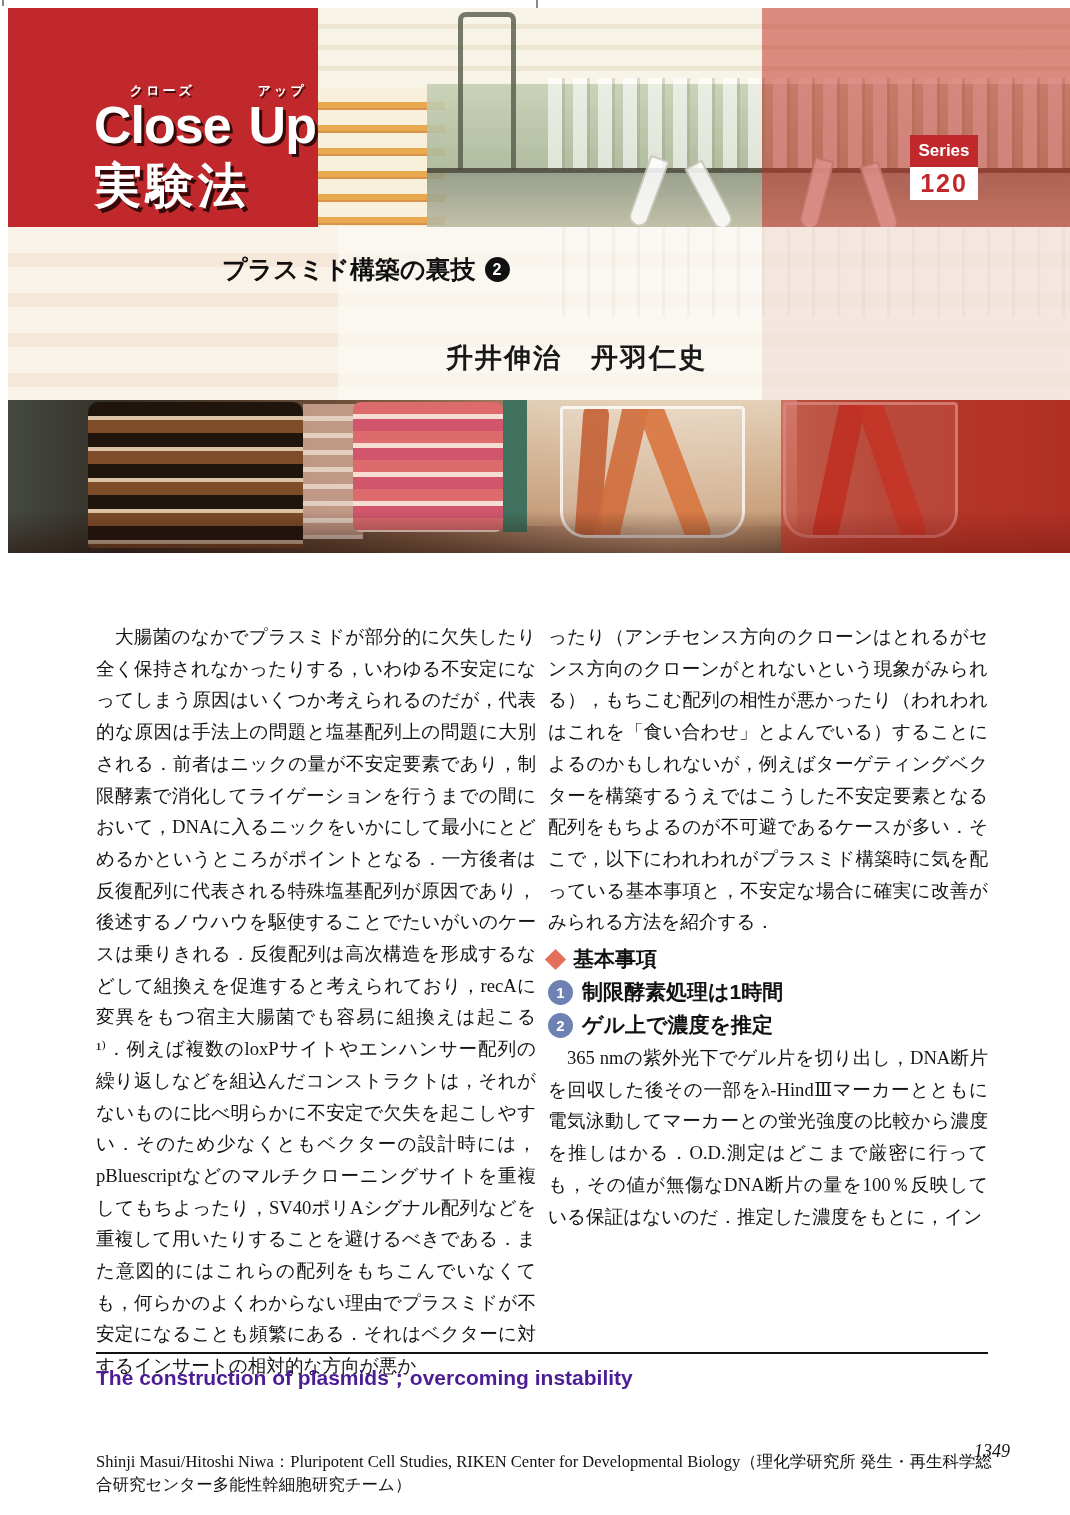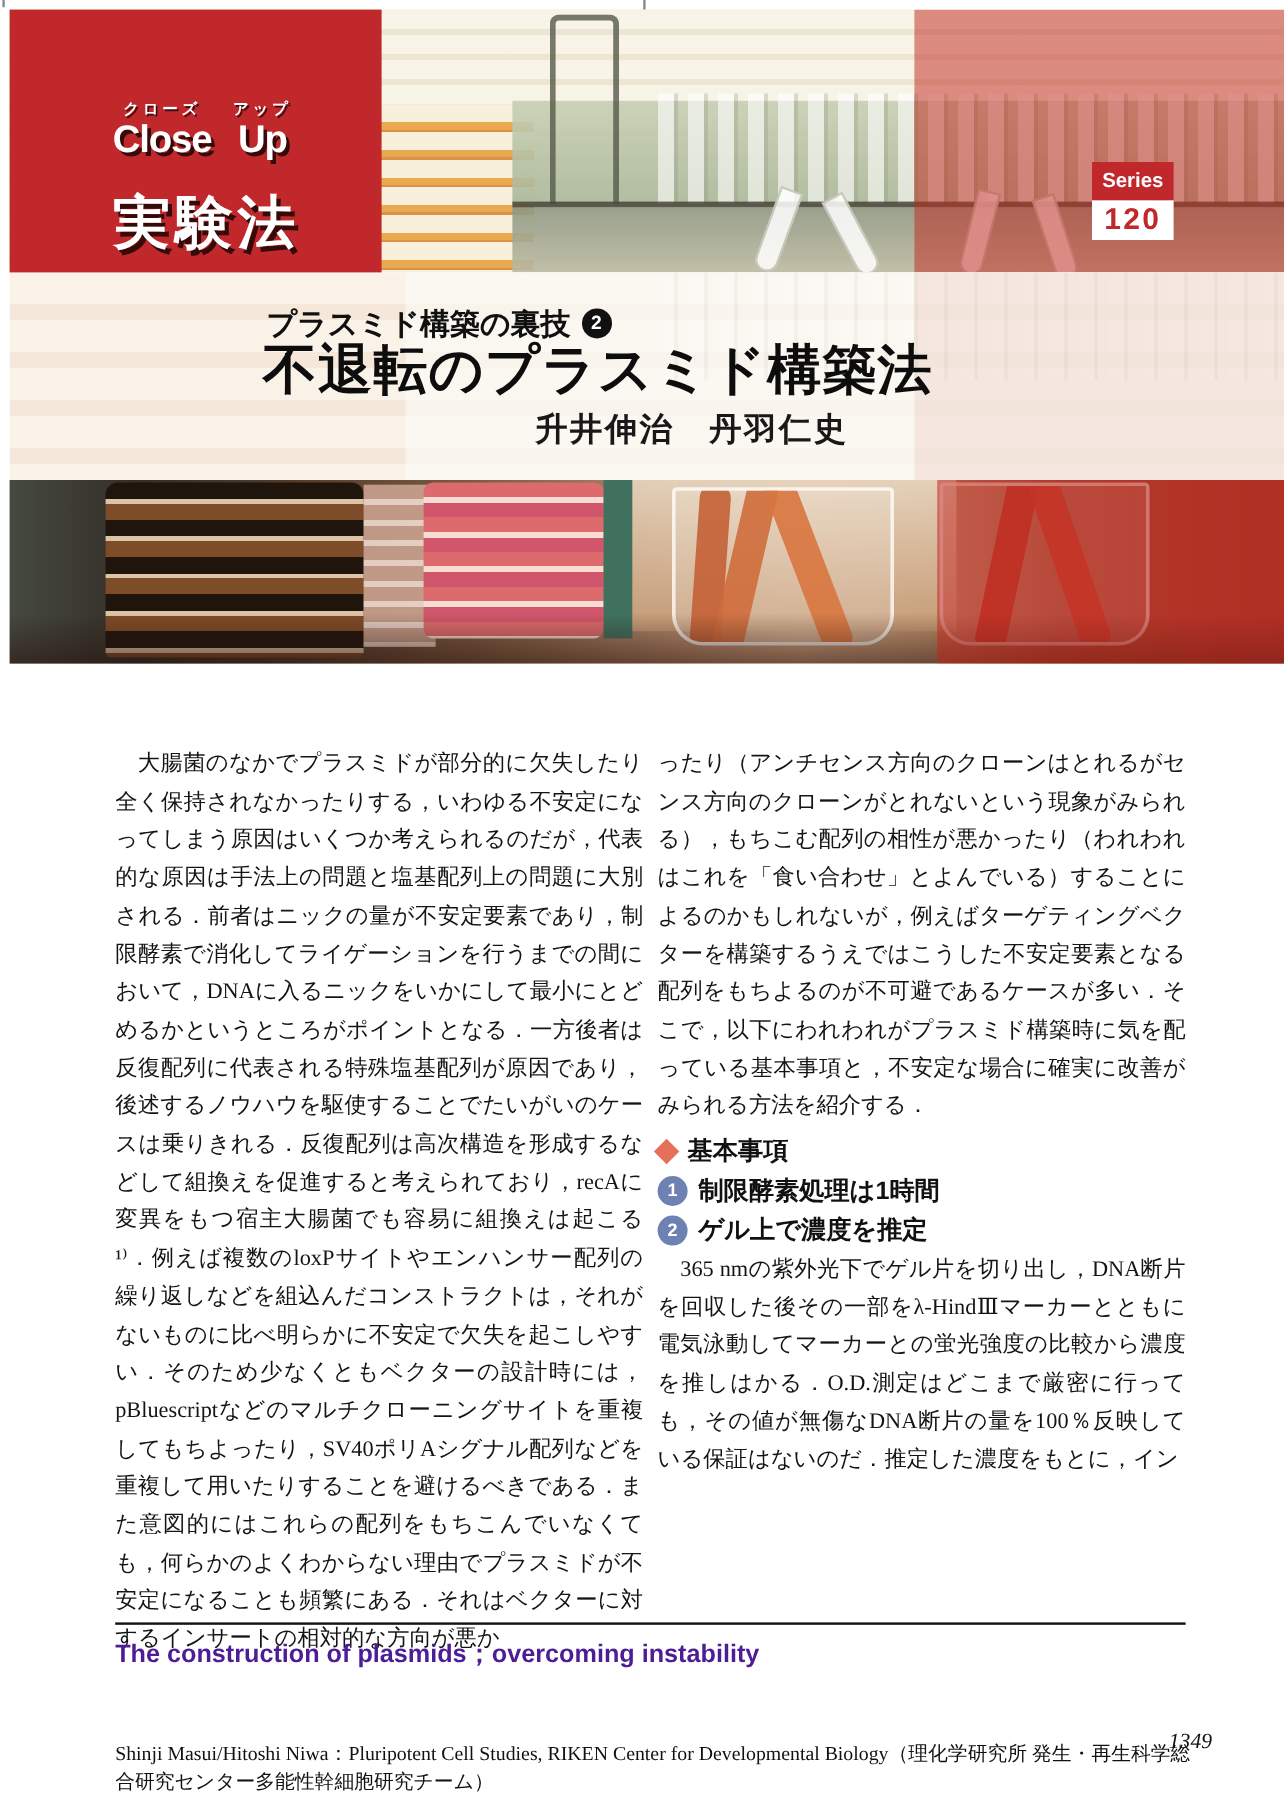--- a/index.html
+++ b/index.html
@@ -79,21 +79,21 @@
   .red-ov-bot{left:773px;top:0;right:0;bottom:0;background:rgba(190,38,30,.55);}
 
   
   .closeup-badge{position:absolute;left:8px;top:8px;width:310px;height:219px;
     background:var(--brand-red,#c1282c);z-index:5;}
   .logo-line{position:absolute;left:86px;top:74px;display:flex;gap:18px;align-items:flex-end;
     font-family:"Liberation Sans","DejaVu Sans",sans-serif;}
   .ruby{display:flex;flex-direction:column;align-items:center;}
   .furi{color:#fff;font-weight:bold;font-size:13px;letter-spacing:3px;margin-bottom:1px;
     text-shadow:1.5px 1.5px 0 rgba(30,5,5,.8);}
-  .word{color:#fff;font-weight:bold;font-size:32px;line-height:.95;letter-spacing:-1px;
+  .word{color:#fff;font-weight:bold;font-size:52px;line-height:.95;letter-spacing:-1px;
     text-shadow:3px 3px 0 rgba(30,5,5,.85);}
   .logo-sub{position:absolute;left:86px;top:146px;color:#fff;font-weight:bold;font-size:48px;
     font-family:"Liberation Sans","DejaVu Sans",sans-serif;letter-spacing:4px;
     text-shadow:3.5px 3.5px 0 rgba(30,5,5,.85);}
 
   
   .series-badge{position:absolute;left:910px;top:135px;width:68px;z-index:6;text-align:center;
     font-family:Liberation Sans, sans-serif;}
   .series-label{background:var(--brand-red,#c1282c);color:#fff;font-weight:bold;font-size:17px;
     line-height:32px;height:32px;}
@@ -200,21 +200,20 @@
 
   <div class="series-badge">
     <div class="series-label">Series</div>
     <div class="series-number">120</div>
   </div>
 
   <div class="kicker">
     <span>プラスミド構築の裏技</span>
     <span class="kicker-circle">2</span>
   </div>
-  <h1 class="title">不退転のプラスミド構築法</h1>
   <div class="authors">升井伸治　丹羽仁史</div>
 
   <div class="columns">
     <div class="col">
       <p class="body-p">　大腸菌のなかでプラスミドが部分的に欠失したり全く保持されなかったりする，いわゆる不安定になってしまう原因はいくつか考えられるのだが，代表的な原因は手法上の問題と塩基配列上の問題に大別される．前者はニックの量が不安定要素であり，制限酵素で消化してライゲーションを行うまでの間において，DNAに入るニックをいかにして最小にとどめるかというところがポイントとなる．一方後者は反復配列に代表される特殊塩基配列が原因であり，後述するノウハウを駆使することでたいがいのケースは乗りきれる．反復配列は高次構造を形成するなどして組換えを促進すると考えられており，recAに変異をもつ宿主大腸菌でも容易に組換えは起こる¹⁾．例えば複数のloxPサイトやエンハンサー配列の繰り返しなどを組込んだコンストラクトは，それがないものに比べ明らかに不安定で欠失を起こしやすい．そのため少なくともベクターの設計時には，pBluescriptなどのマルチクローニングサイトを重複してもちよったり，SV40ポリAシグナル配列などを重複して用いたりすることを避けるべきである．また意図的にはこれらの配列をもちこんでいなくても，何らかのよくわからない理由でプラスミドが不安定になることも頻繁にある．それはベクターに対するインサートの相対的な方向が悪か</p>
     </div>
     <div class="col">
       <p class="body-p">ったり（アンチセンス方向のクローンはとれるがセンス方向のクローンがとれないという現象がみられる），もちこむ配列の相性が悪かったり（われわれはこれを「食い合わせ」とよんでいる）することによるのかもしれないが，例えばターゲティングベクターを構築するうえではこうした不安定要素となる配列をもちよるのが不可避であるケースが多い．そこで，以下にわれわれがプラスミド構築時に気を配っている基本事項と，不安定な場合に確実に改善がみられる方法を紹介する．</p>
       <div class="section-head">
         <span class="diamond"></span>

